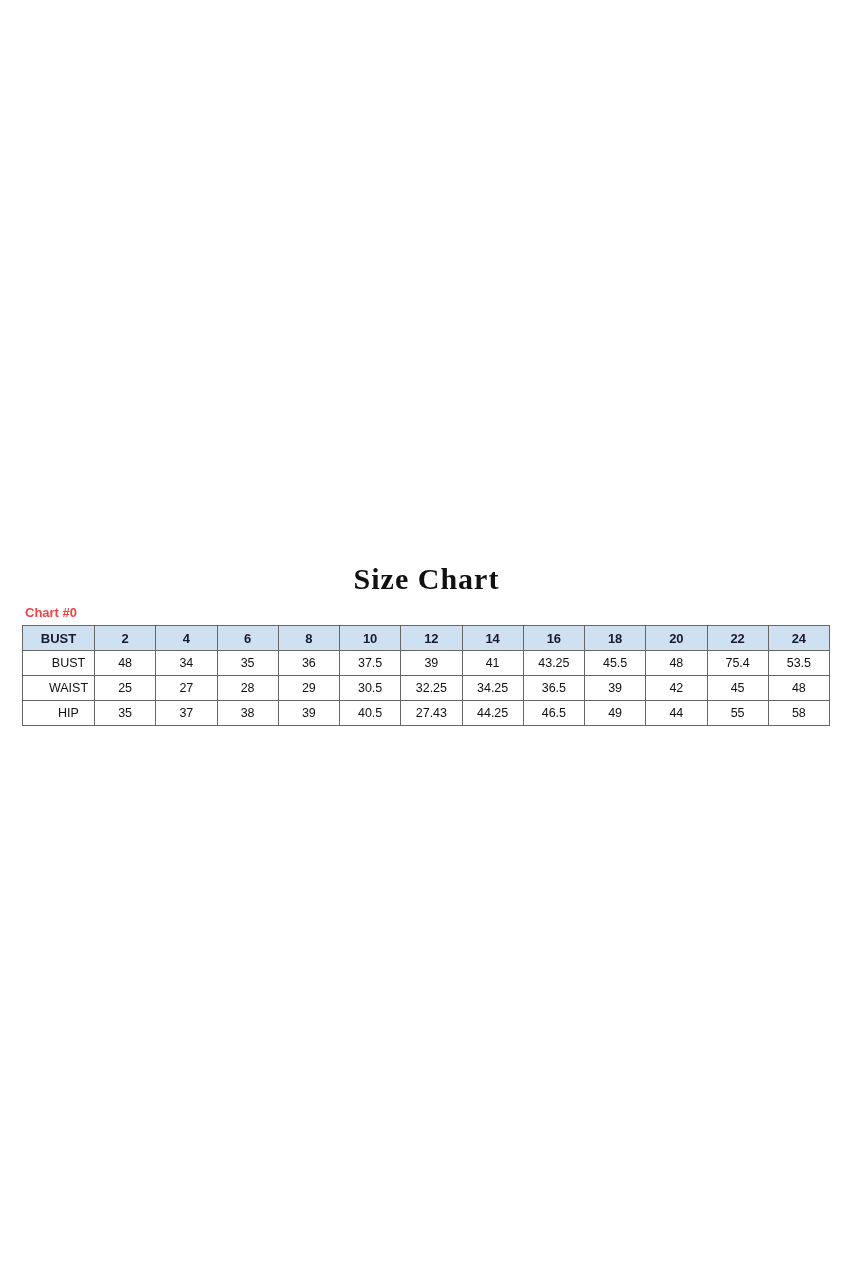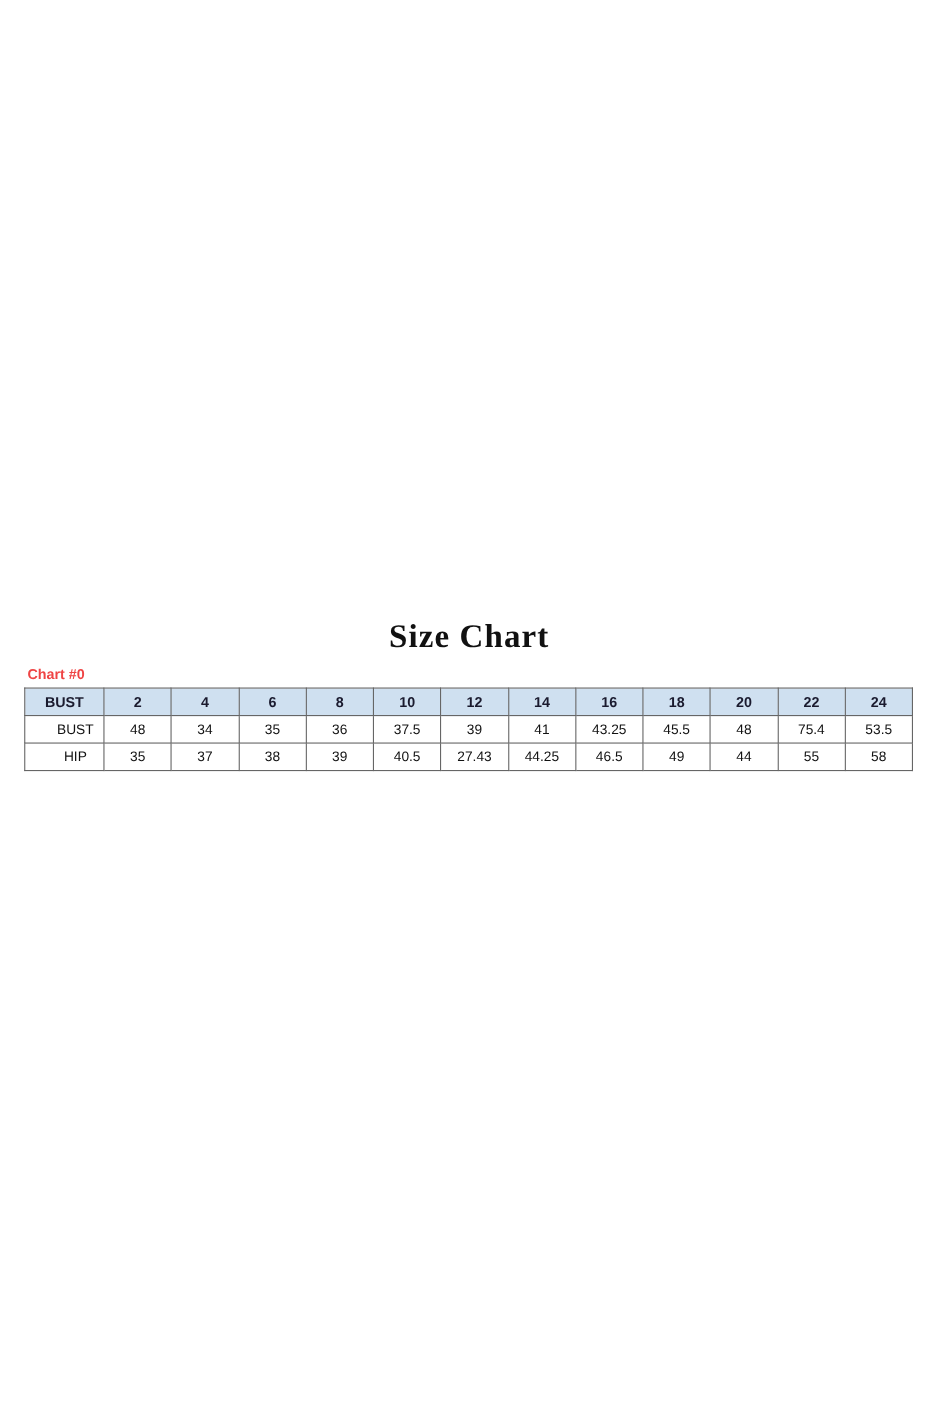--- a/index.html
+++ b/index.html
@@ -135,20 +135,35 @@
           <td>37.5</td>
           <td>39</td>
           <td>41</td>
           <td>43.25</td>
           <td>45.5</td>
           <td>48</td>
           <td>75.4</td>
           <td>53.5</td>
         </tr>
         <tr>
+          <th>WAIST</th>
+          <td>25</td>
+          <td>27</td>
+          <td>28</td>
+          <td>29</td>
+          <td>30.5</td>
+          <td>32.25</td>
+          <td>34.25</td>
+          <td>36.5</td>
+          <td>39</td>
+          <td>42</td>
+          <td>45</td>
+          <td>48</td>
+        </tr>
+        <tr>
           <th>HIP</th>
           <td>35</td>
           <td>37</td>
           <td>38</td>
           <td>39</td>
           <td>40.5</td>
           <td>27.43</td>
           <td>44.25</td>
           <td>46.5</td>
           <td>49</td>

